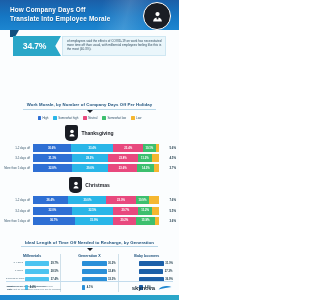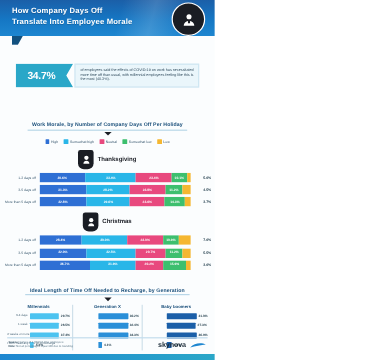--- a/index.html
+++ b/index.html
@@ -34,21 +34,21 @@
     border-top:7px solid #12517f;
   }
   .header-badge{
     position:absolute;right:8px;top:2px;width:26px;height:26px;border-radius:50%;
     background:#1a1d24;border:1.4px solid #ffffff;
     display:flex;align-items:center;justify-content:center;
   }
   .header-badge svg{display:block;}
 
   
-  .callout{position:absolute;left:13px;top:36px;width:153px;height:16px;margin-top:17px;}
+  .callout{position:absolute;left:13px;top:36px;width:153px;height:16px;}
   .callout-flag{
     position:absolute;left:0;top:0;width:48px;height:20px;
     background:#2aa7c8;
     display:flex;align-items:center;justify-content:center;
     clip-path:polygon(0 0,100% 0,88% 50%,100% 100%,0 100%);
   }
   .callout-flag span{color:#fff;font-size:8.6px;font-weight:bold;letter-spacing:-.2px;padding-right:5px;}
   .callout-body{
     position:absolute;left:49px;top:0;right:0;height:20px;
     background:#eaf6fb;border:.5px solid #cfe7f2;

